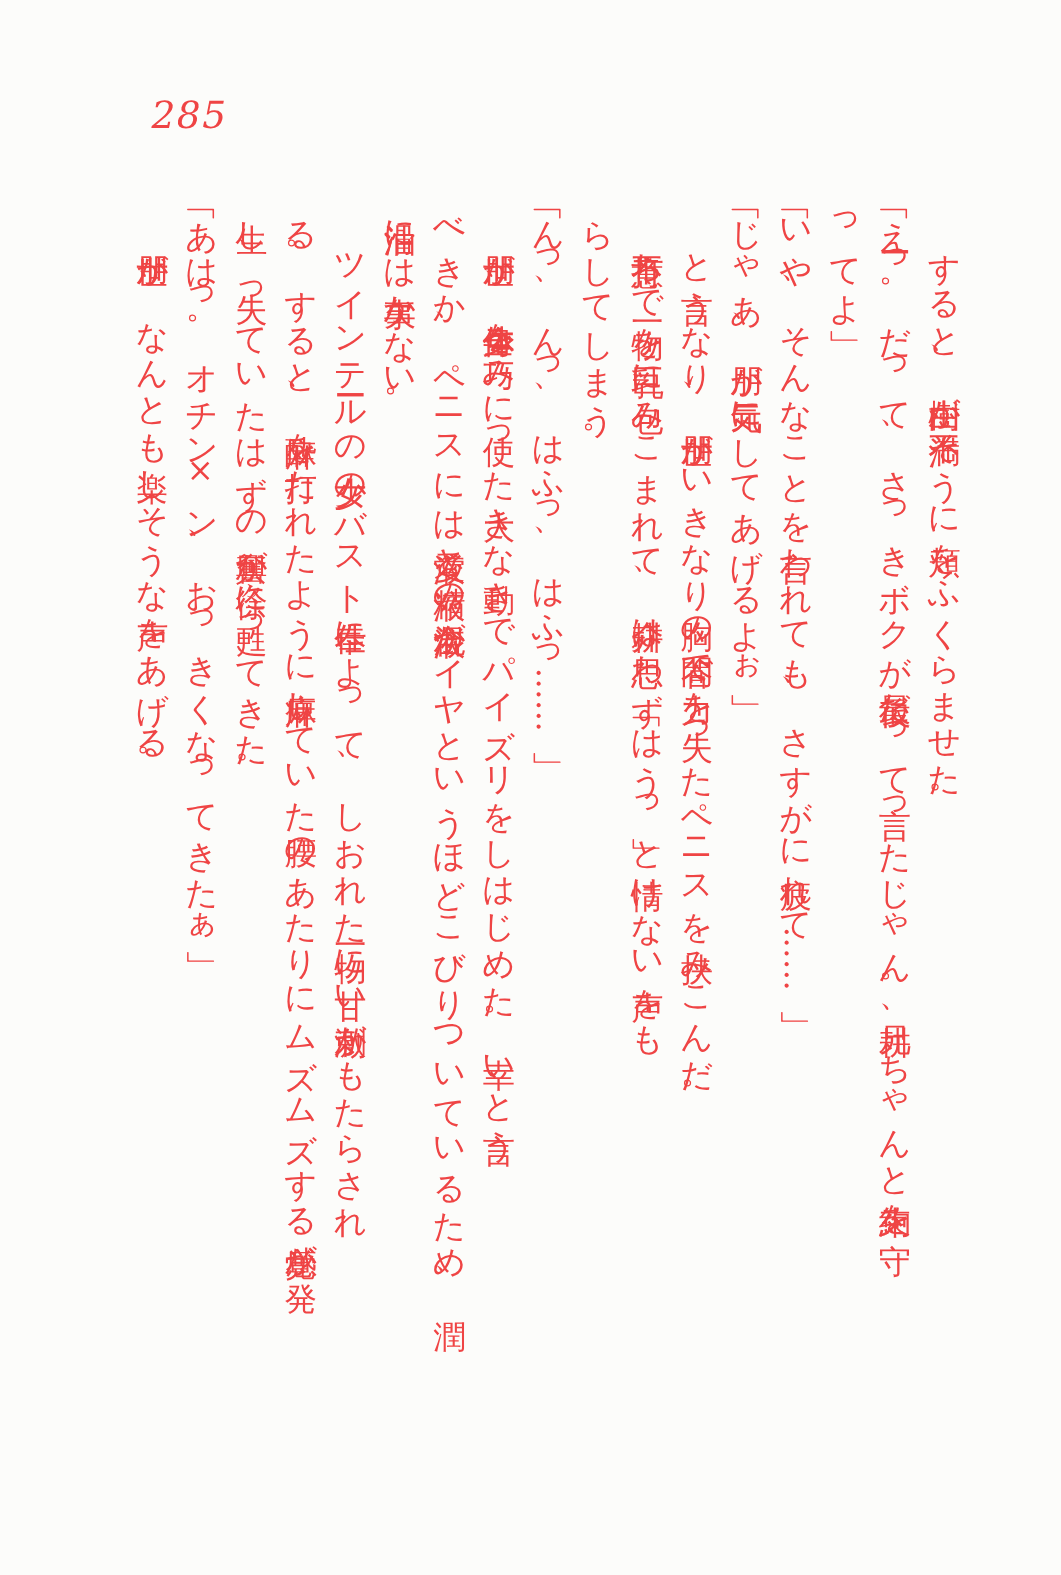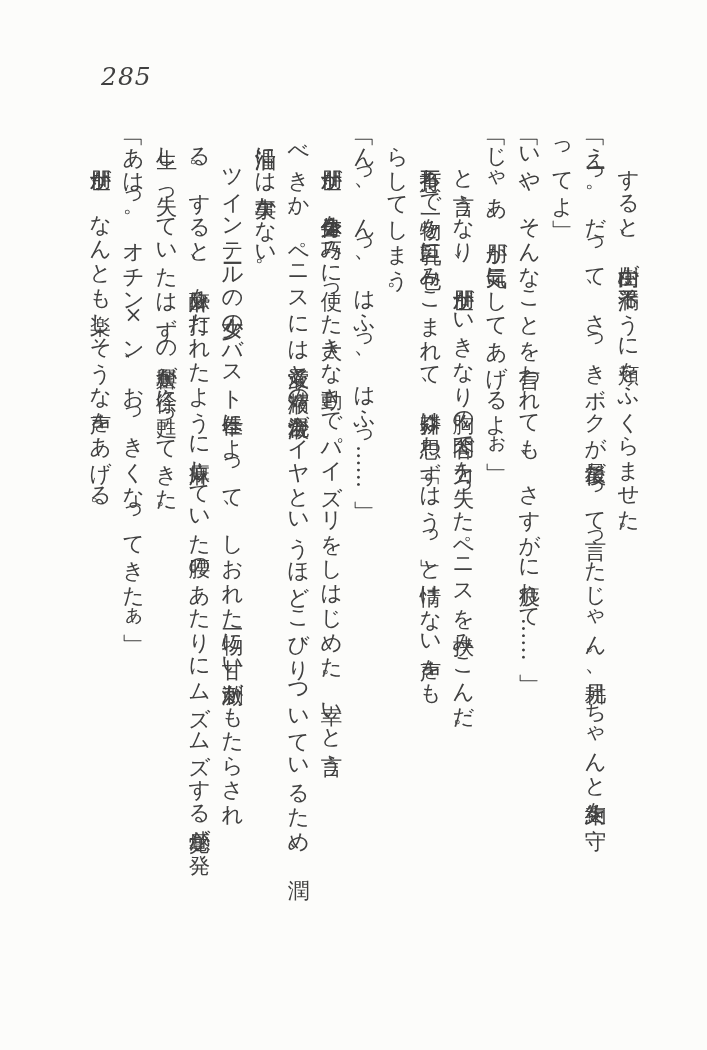--- a/index.html
+++ b/index.html
@@ -36,21 +36,21 @@
   }
   .text-block p.line {
     margin: 0;
     padding: 0;
     white-space: nowrap;
   }
 </style>
 </head>
 <body>
 
-<div class="page" style="background: rgb(252, 252, 250); color: #404040;">
+<div class="page" style="background: rgb(252, 252, 250); color: #ef4444;">
   <div class="page-number">285</div>
   <div class="text-block">
       <p class="line">　すると、由樹が不満そうに頬をふくらませた。</p>
       <p class="line">「えーっ。だって、さっきボクが最後だって言ったじゃん。耕兄、ちゃんと約束を守</p>
       <p class="line">ってよ」</p>
       <p class="line">「いや、そんなことを言われても、さすがに疲れて……」</p>
       <p class="line">「じゃあ、朋が元気にしてあげるよぉ」</p>
       <p class="line">　と言うなり、朋世がいきなり胸の谷間で力を失ったペニスを挟みこんだ。</p>
       <p class="line">　不意打ちで一物を巨乳に包みこまれて、耕介は思わず「はうっ」と情けない声をも</p>
       <p class="line">らしてしまう。</p>

